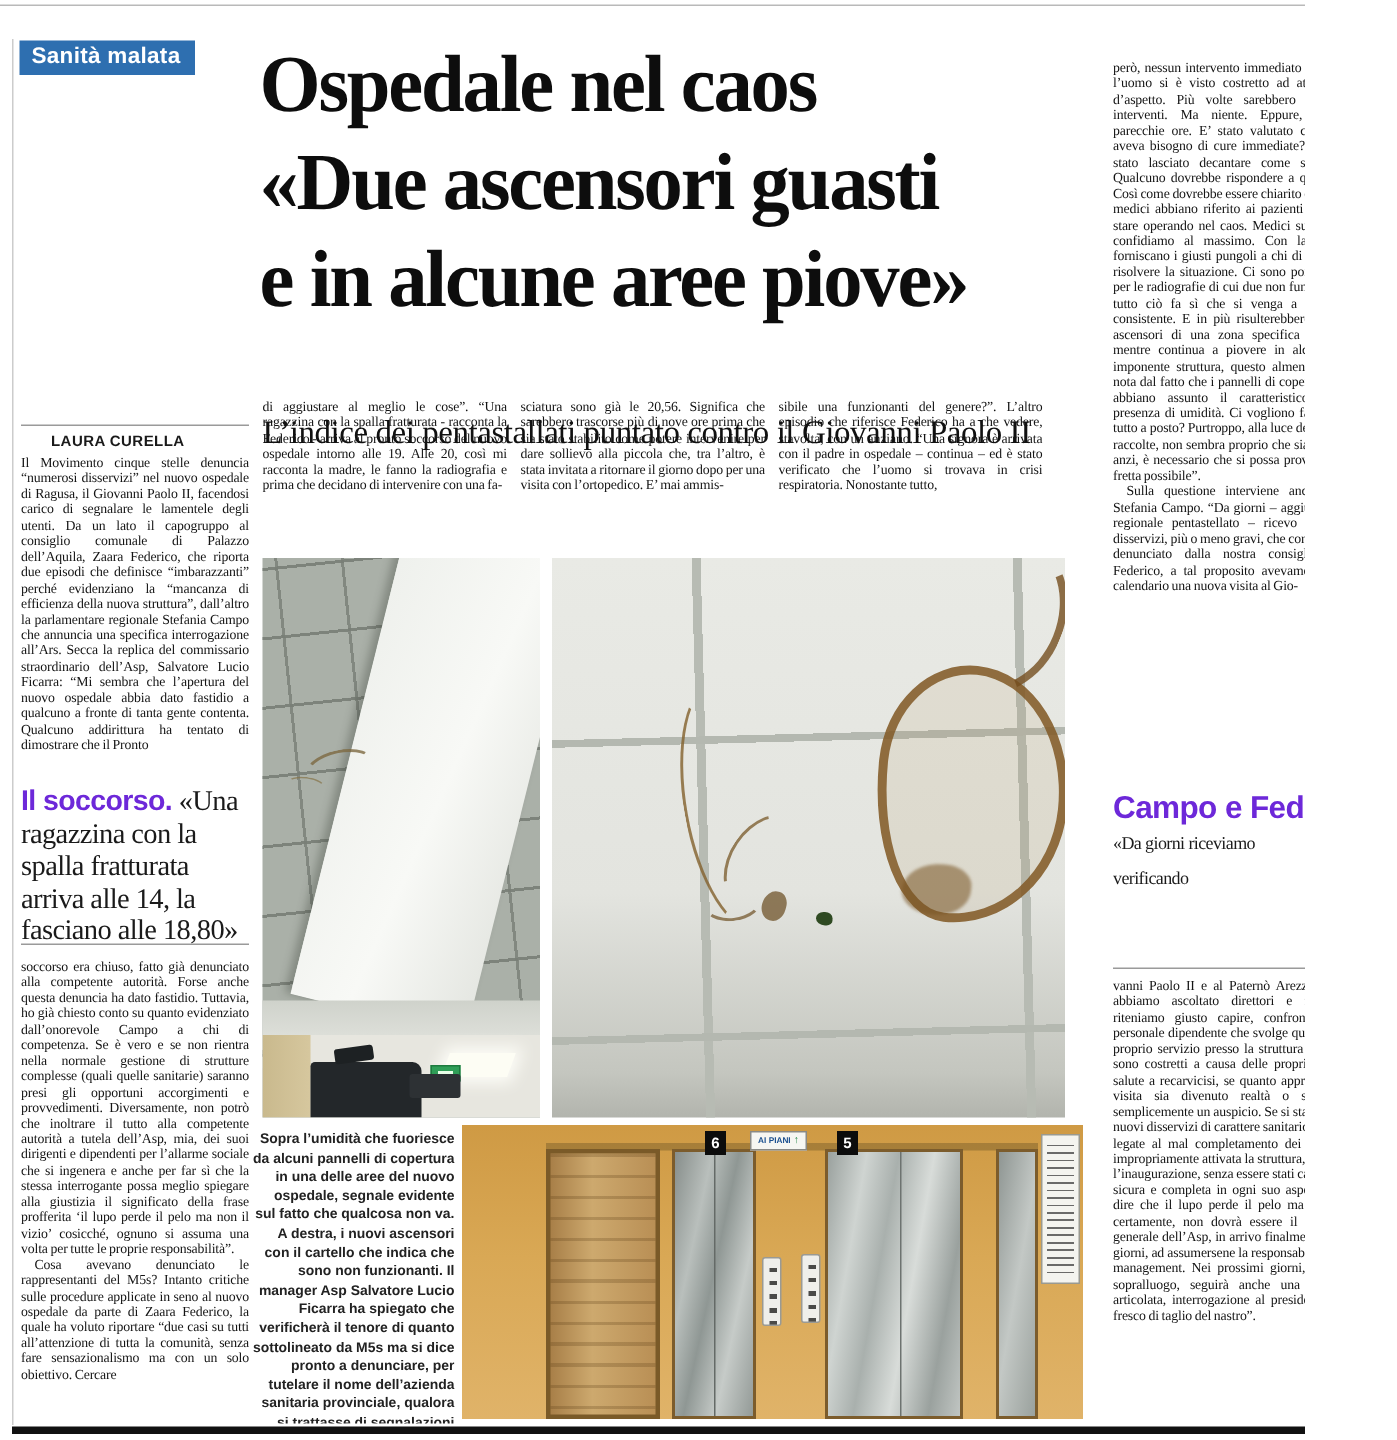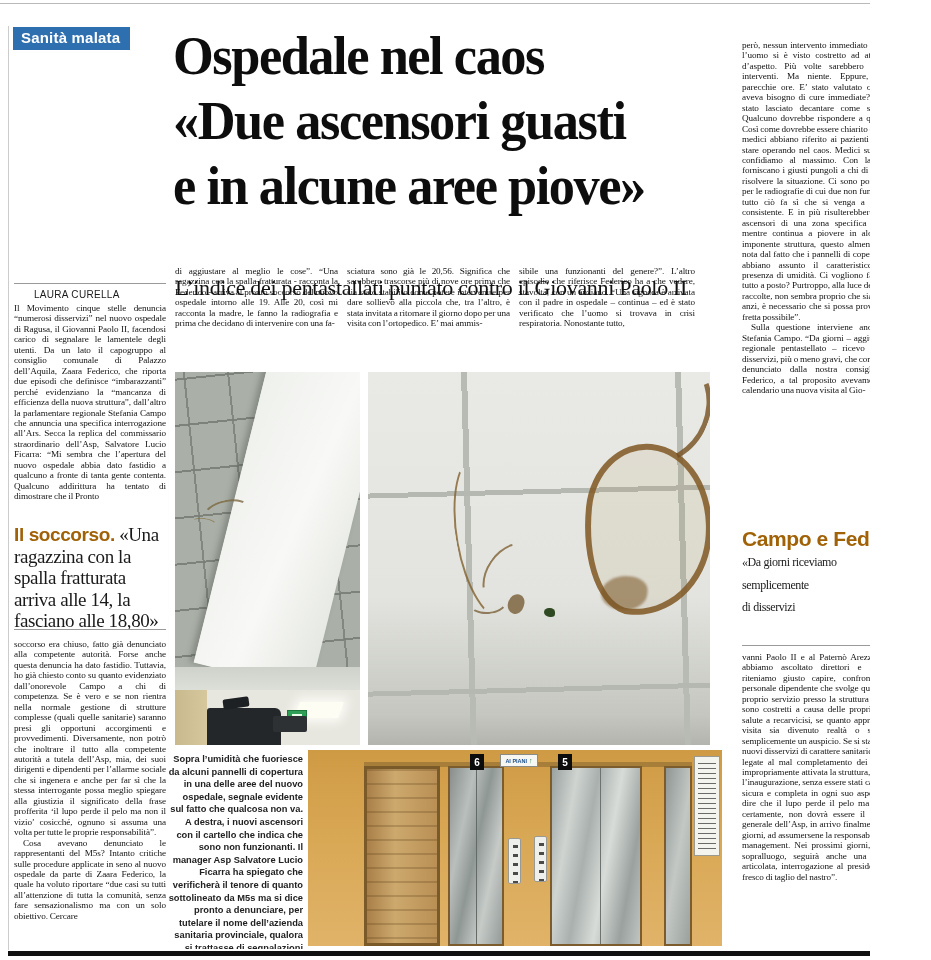--- a/index.html
+++ b/index.html
@@ -27,38 +27,38 @@
     left:173px; top:24px; width:600px;
     font-weight:bold; font-size:54px; line-height:65px; letter-spacing:-1.5px;
     transform:scaleX(0.97); transform-origin:left top; color:#0d0d0d;
   }
   .subhead { left:175px; top:227px; width:600px; font-size:22px; letter-spacing:-0.3px; color:#111;margin-top:48px; }
 
   
   .byline-rule { left:14px; top:283px; width:152px; height:1px; background:#9a9a9a; }
   .byline {
     left:14px; top:289px; width:152px;
-    font-family:"Liberation Sans", sans-serif; font-weight:normal; font-size:10px; letter-spacing:0.3px;padding-left:20px;
+    font-family:"Liberation Sans", sans-serif; font-weight:bold; font-size:10px; letter-spacing:0.3px;padding-left:20px;
   }
   .bodytxt {
     font-size:9.2px; line-height:10.45px; text-align:justify;
     letter-spacing:-0.1px; word-spacing:-0.4px; overflow:hidden; color:#141414;
   }
   .indent { text-indent:9px;font-family:Liberation Serif, serif; }
   .col1a { left:14px; top:303px; width:152px; height:219px; }
   .col1b { left:14px; top:639px; width:152px; height:311px; }
   .col2 { left:175px; top:266px; width:163px; height:97px; }
   .col3 { left:347px; top:266px; width:163px; height:97px; }
   .col4 { left:519px; top:266px; width:176px; height:97px; }
   .col5a { left:742px; top:40px; width:186px; height:484px; }
   .col5b { left:742px; top:652px; width:186px; height:297px; }
 
   
   .quote1 { left:14px; top:524px; width:156px; font-size:19px; line-height:21.5px; letter-spacing:-0.4px; }
-  .quote-lead { font-family:"Liberation Sans", sans-serif; font-weight:bold; color:#a16207; }
+  .quote-lead { font-family:"Liberation Sans", sans-serif; font-weight:bold; color:#6d28d9; }
   .quote-rule1 { left:14px; top:629px; width:152px; height:1px; background:#9a9a9a; }
   .quote2 { left:742px; top:526px; width:188px; }
   .quote2 .quote-lead { font-size:21px; line-height:25px; letter-spacing:-0.4px; display:block; }
   .quote2 .qline { font-size:12px; line-height:22.5px; letter-spacing:-0.4px; }
   .quote-rule2 { left:742px; top:645px; width:186px; height:1px; background:#9a9a9a; }
 
   
   .caption {
     left:168px; top:753px; width:135px; height:196px; overflow:hidden;
     font-family:"Liberation Sans", sans-serif; font-weight:bold;
@@ -255,22 +255,21 @@
       <span class="arrow">↑</span>
     </div>
     <div class="ph3-panel ph3-panelA"></div>
     <div class="ph3-panel ph3-panelB"></div>
     <div class="ph3-dir"></div>
   </div>
 
   <div class="abs quote2">
     <span class="quote-lead">Campo e Federico</span>
     <div class="qline">«Da giorni riceviamo</div>
-    <div class="qline">semplicemente</div>
-    <div class="qline">di disservizi</div>
+    <div class="qline">verificando</div>
   </div>
   <div class="abs quote-rule2"></div>
 
   <div class="abs bodytxt col5a">
     <div>però, nessun intervento immediato è stato attuato e l’uomo si è visto costretto ad attendere in sala d’aspetto. Più volte sarebbero stati sollecitati interventi. Ma niente. Eppure, sono passate parecchie ore. E’ stato valutato che l’uomo non aveva bisogno di cure immediate? Oppure tutto è stato lasciato decantare come se nulla fosse? Qualcuno dovrebbe rispondere a queste domande. Così come dovrebbe essere chiarito come mai alcuni medici abbiano riferito ai pazienti in questione di stare operando nel caos. Medici su cui, beninteso, confidiamo al massimo. Con la speranza che forniscano i giusti pungoli a chi di competenza per risolvere la situazione. Ci sono poi tre macchinari per le radiografie di cui due non funzionerebbero. E tutto ciò fa sì che si venga a creare una fila consistente. E in più risulterebbero già guasti gli ascensori di una zona specifica del nosocomio mentre continua a piovere in alcuni tratti della imponente struttura, questo almeno quello che si nota dal fatto che i pannelli di copertura del soffitto abbiano assunto il caratteristico colore della presenza di umidità. Ci vogliono fare capire che è tutto a posto? Purtroppo, alla luce delle segnalazioni raccolte, non sembra proprio che sia tutto a posto e, anzi, è necessario che si possa provvedere il più in fretta possibile”.</div>
     <div class="indent">Sulla questione interviene anche l’onorevole Stefania Campo. “Da giorni – aggiunge il deputato regionale pentastellato – ricevo segnalazioni di disservizi, più o meno gravi, che confermano quanto denunciato dalla nostra consigliera comunale Federico, a tal proposito avevamo già messo in calendario una nuova visita al Gio-</div>
   </div>
   <div class="abs bodytxt col5b">vanni Paolo II e al Paternò Arezzo. L’altra volta abbiamo ascoltato direttori e funzionari, ora riteniamo giusto capire, confrontandoci con il personale dipendente che svolge quotidianamente il proprio servizio presso la struttura e gli utenti che sono costretti a causa delle proprie condizioni di salute a recarvicisi, se quanto appreso nella scorsa visita sia divenuto realtà o se sia rimasto semplicemente un auspicio. Se si stanno verificando nuovi disservizi di carattere sanitario, problematiche legate al mal completamento dei lavori o se sia impropriamente attivata la struttura, velocizzandone l’inaugurazione, senza essere stati capaci di renderla sicura e completa in ogni suo aspetto, allora vuol dire che il lupo perde il pelo ma non il vizio e, certamente, non dovrà essere il nuovo direttore generale dell’Asp, in arrivo finalmente nei prossimi giorni, ad assumersene la responsabilità ma l’attuale management. Nei prossimi giorni, oltre al nostro sopralluogo, seguirà anche una dettagliata, ed articolata, interrogazione al presidente Musumeci, fresco di taglio del nastro”.</div>
 
   <div class="abs bottom-bar"></div>

